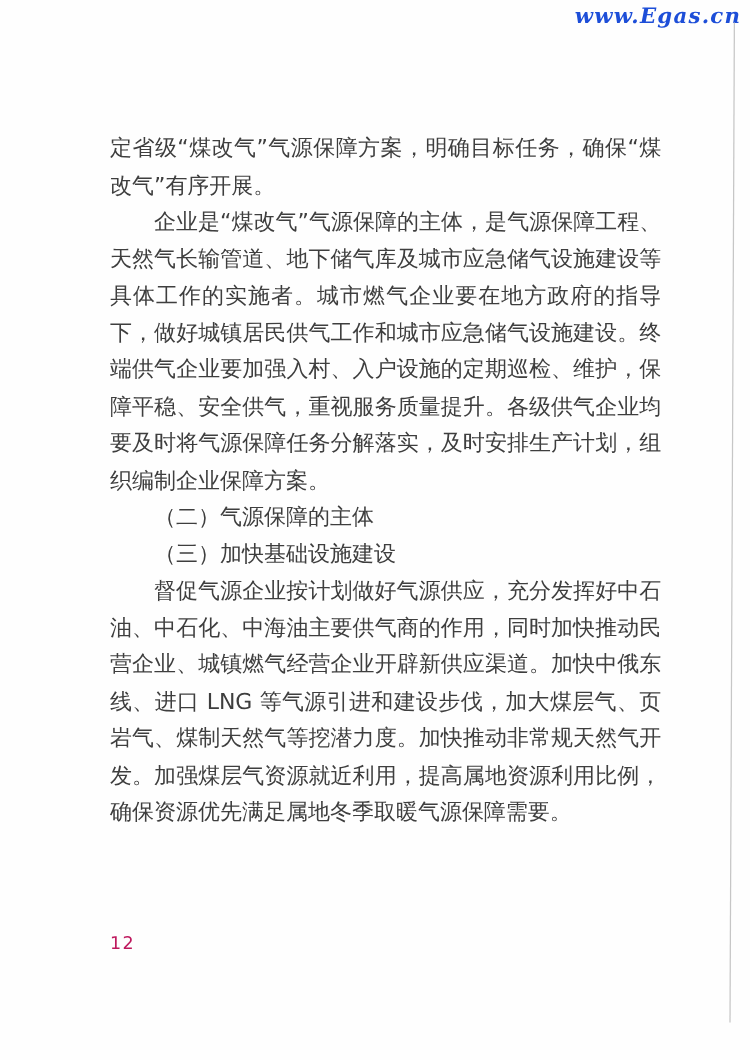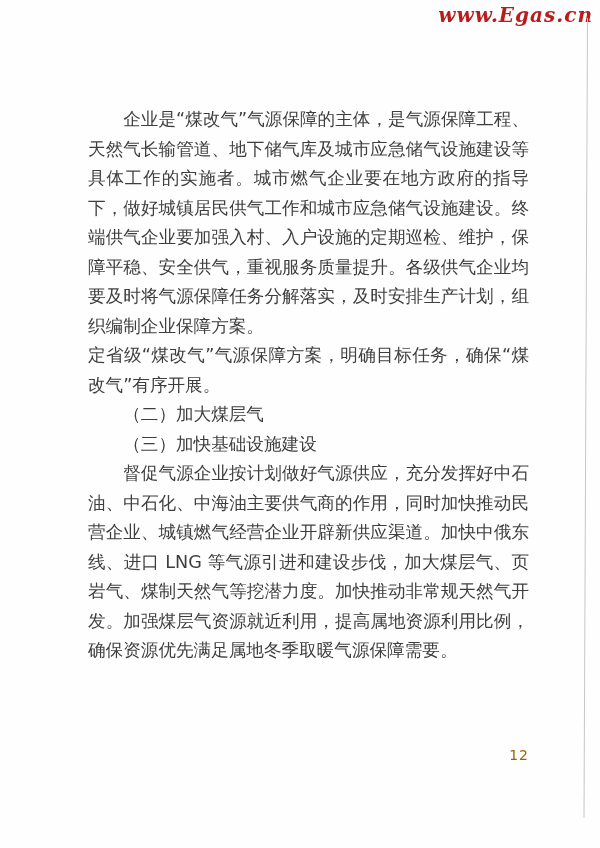--- a/index.html
+++ b/index.html
@@ -12,25 +12,25 @@
     width: 600px;
     height: 848px;
     background: #fefefe;
     overflow: hidden;
     font-family: "DejaVu Sans", sans-serif;
   }
   .watermark {
     position: absolute;
     top: 3px;
     right: 7px;
-    color: #b91c1c;
+    color: #1d4ed8;
     font-family: "DejaVu Serif", serif;
     font-style: italic;
     font-weight: bold;
-    font-size: 20px;
+    font-size: 17px;
     letter-spacing: 1px;
     white-space: nowrap;
   }
   .page-edge-line {
     position: absolute;
     top: 18px;
     left: 587px;
     width: 1px;
     height: 800px;
     background: #c6c6c6;
@@ -54,38 +54,38 @@
     text-indent: 2em;
   }
   .para.continued {
     text-indent: 0;
   }
   .page-number {
     position: absolute;
     top: 747px;
     left: 88px;
     width: 441px;
-    text-align: right;
+    text-align: left;
     font-size: 14px;
-    color: #a16207;
+    color: #be185d;
     letter-spacing: 1px;
   }
 </style>
 </head>
 <body>
 
 <div class="page">
 
   <div class="watermark">www.Egas.cn</div>
 
   <div class="page-edge-line"></div>
 
   <div class="content">
+    <p class="para continued">定省级“煤改气”气源保障方案，明确目标任务，确保“煤改气”有序开展。</p>
     <p class="para">企业是“煤改气”气源保障的主体，是气源保障工程、天然气长输管道、地下储气库及城市应急储气设施建设等具体工作的实施者。城市燃气企业要在地方政府的指导下，做好城镇居民供气工作和城市应急储气设施建设。终端供气企业要加强入村、入户设施的定期巡检、维护，保障平稳、安全供气，重视服务质量提升。各级供气企业均要及时将气源保障任务分解落实，及时安排生产计划，组织编制企业保障方案。</p>
-    <p class="para continued">定省级“煤改气”气源保障方案，明确目标任务，确保“煤改气”有序开展。</p>
-    <p class="para">（二）加大煤层气</p>
+    <p class="para">（二）气源保障的主体</p>
     <p class="para">（三）加快基础设施建设</p>
     <p class="para">督促气源企业按计划做好气源供应，充分发挥好中石油、中石化、中海油主要供气商的作用，同时加快推动民营企业、城镇燃气经营企业开辟新供应渠道。加快中俄东线、进口 LNG 等气源引进和建设步伐，加大煤层气、页岩气、煤制天然气等挖潜力度。加快推动非常规天然气开发。加强煤层气资源就近利用，提高属地资源利用比例，确保资源优先满足属地冬季取暖气源保障需要。</p>
   </div>
 
   <div class="page-number">12</div>
 
 </div>
 
 </body></html>

